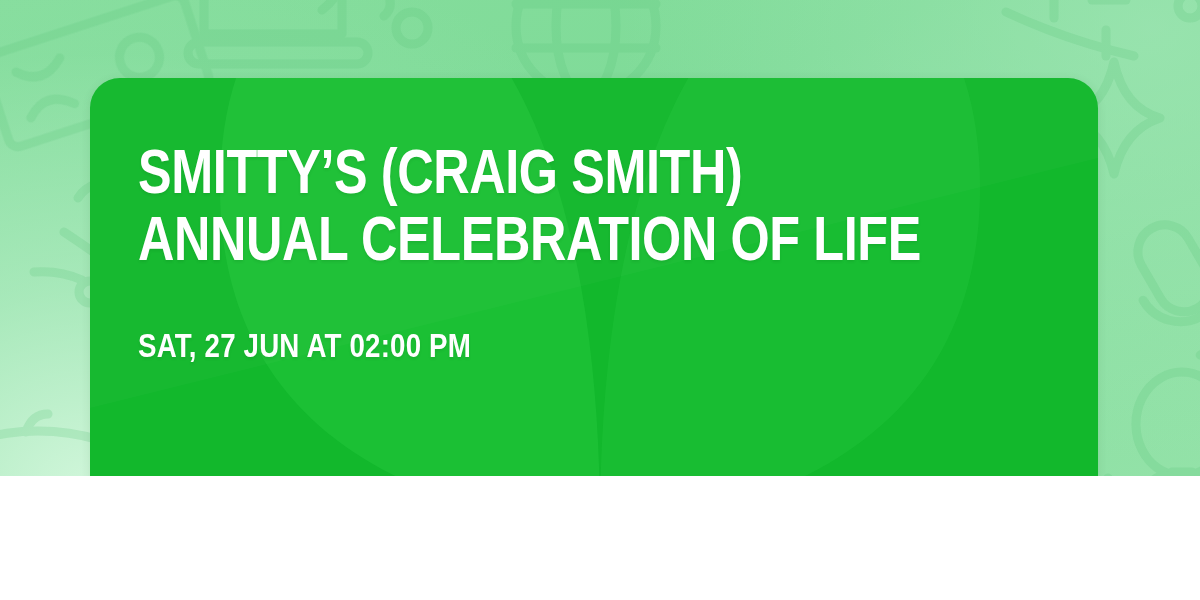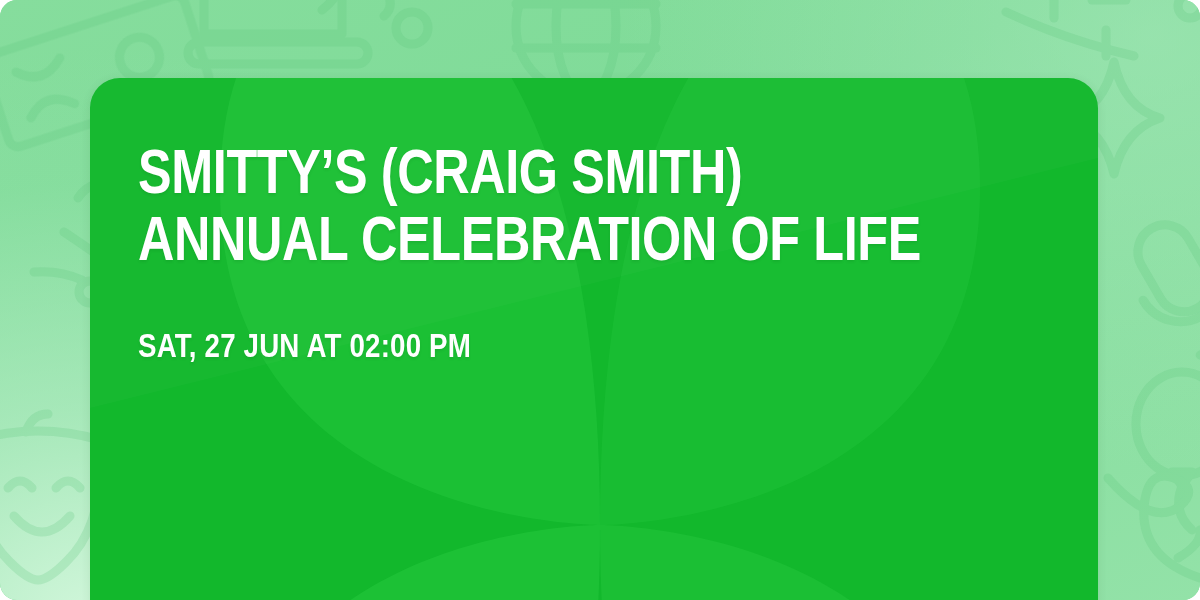--- a/index.html
+++ b/index.html
@@ -7,24 +7,23 @@
 
   html, body {
     width:1200px; height:600px;
     overflow:hidden;
     font-family:"Liberation Sans", sans-serif;
   }
 
   
   #event-page {
     position:relative;
-    width:1200px; height:600px;
+    width:1200px; height:476px;
     background:#7fdb98;
     overflow:hidden;
-    border-radius:17px;
   }
 
   .bg-gradient {
     position:absolute; inset:0;
     background:
       radial-gradient(ellipse 900px 760px at 8% 104%, rgba(214,248,223,.95) 0%, rgba(190,240,205,.62) 28%, rgba(150,228,175,.18) 58%, rgba(127,219,152,0) 76%),
       radial-gradient(ellipse 760px 620px at 96% 6%, rgba(168,232,188,.55) 0%, rgba(127,219,152,0) 70%),
       linear-gradient(155deg, #86dd9d 0%, #7fdb98 42%, #93e2a8 100%);
   }
 

